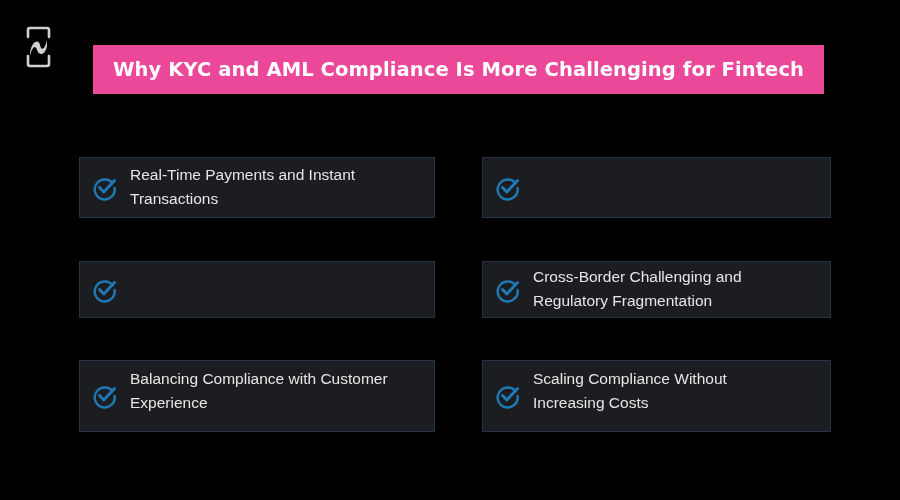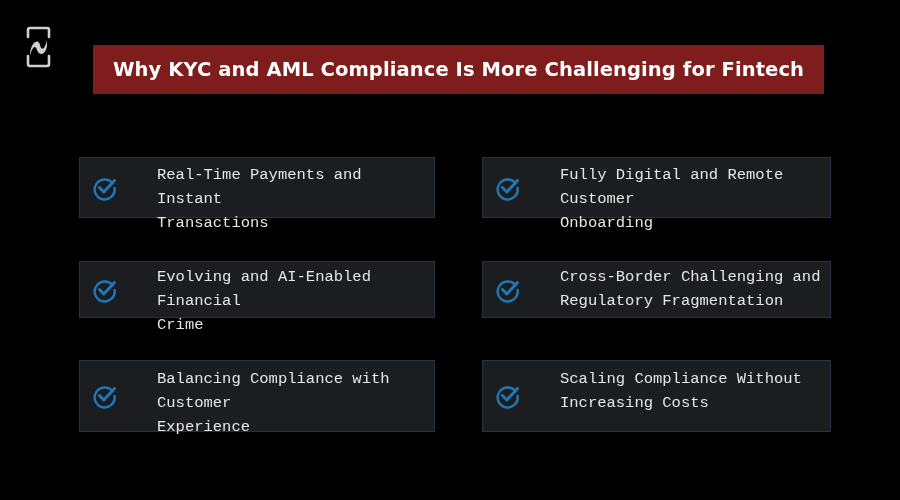--- a/index.html
+++ b/index.html
@@ -20,21 +20,21 @@
       top: 26px;
       width: 27px;
       height: 42px;
     }
     .title-banner {
       position: absolute;
       left: 93px;
       top: 45px;
       width: 731px;
       height: 49px;
-      background: #7f1d1d;
+      background: #ec4899;
       display: flex;
       align-items: center;
       justify-content: center;
     }
     .title-text {
       color: #ffffff;
       font-family: "DejaVu Sans", sans-serif;
       font-weight: bold;
       font-size: 19.5px;
       letter-spacing: 0.1px;
@@ -54,25 +54,24 @@
       top: 50%;
       width: 26px;
       height: 26px;
       margin-top: -13px;
     }
     .card .label {
       position: absolute;
       left: 50px;
       right: 2px;
       color: #e6e6e6;
-      font-family: Liberation Mono, monospace;
+      font-family: Liberation Sans, sans-serif;
       font-size: 15.5px;
       line-height: 24px;
       white-space: pre-line;
-      margin-left: 27px;
     }
     .col-left { left: 79px; width: 356px; }
     .col-right { left: 482px; width: 349px; }
     .row-1 { top: 157px; height: 61px; }
     .row-2 { top: 261px; height: 57px; }
     .row-3 { top: 360px; height: 72px; }
     .row-1 .label { top: 5px; }
     .row-2 .label { top: 3px; }
     .row-3 .label { top: 6px; }
   </style>
@@ -101,31 +100,27 @@
   </svg>
   <span class="label">Real-Time Payments and Instant
 Transactions</span>
 </div>
 
 <div class="card col-right row-1">
   <svg class="check" viewBox="0 0 26 26">
     <path d="M20.5 8.2 A10 10 0 1 0 22.6 13" fill="none" stroke="#1f78b4" stroke-width="2.4" stroke-linecap="round"></path>
     <path d="M7.5 12.5 L11.8 17 L22.5 5.5" fill="none" stroke="#1f78b4" stroke-width="3" stroke-linecap="round" stroke-linejoin="round"></path>
   </svg>
-  <span class="label">Fully Digital and Remote Customer
-Onboarding</span>
 </div>
 
 <div class="card col-left row-2">
   <svg class="check" viewBox="0 0 26 26">
     <path d="M20.5 8.2 A10 10 0 1 0 22.6 13" fill="none" stroke="#1f78b4" stroke-width="2.4" stroke-linecap="round"></path>
     <path d="M7.5 12.5 L11.8 17 L22.5 5.5" fill="none" stroke="#1f78b4" stroke-width="3" stroke-linecap="round" stroke-linejoin="round"></path>
   </svg>
-  <span class="label">Evolving and AI-Enabled Financial
-Crime</span>
 </div>
 
 <div class="card col-right row-2">
   <svg class="check" viewBox="0 0 26 26">
     <path d="M20.5 8.2 A10 10 0 1 0 22.6 13" fill="none" stroke="#1f78b4" stroke-width="2.4" stroke-linecap="round"></path>
     <path d="M7.5 12.5 L11.8 17 L22.5 5.5" fill="none" stroke="#1f78b4" stroke-width="3" stroke-linecap="round" stroke-linejoin="round"></path>
   </svg>
   <span class="label">Cross-Border Challenging and
 Regulatory Fragmentation</span>
 </div>

